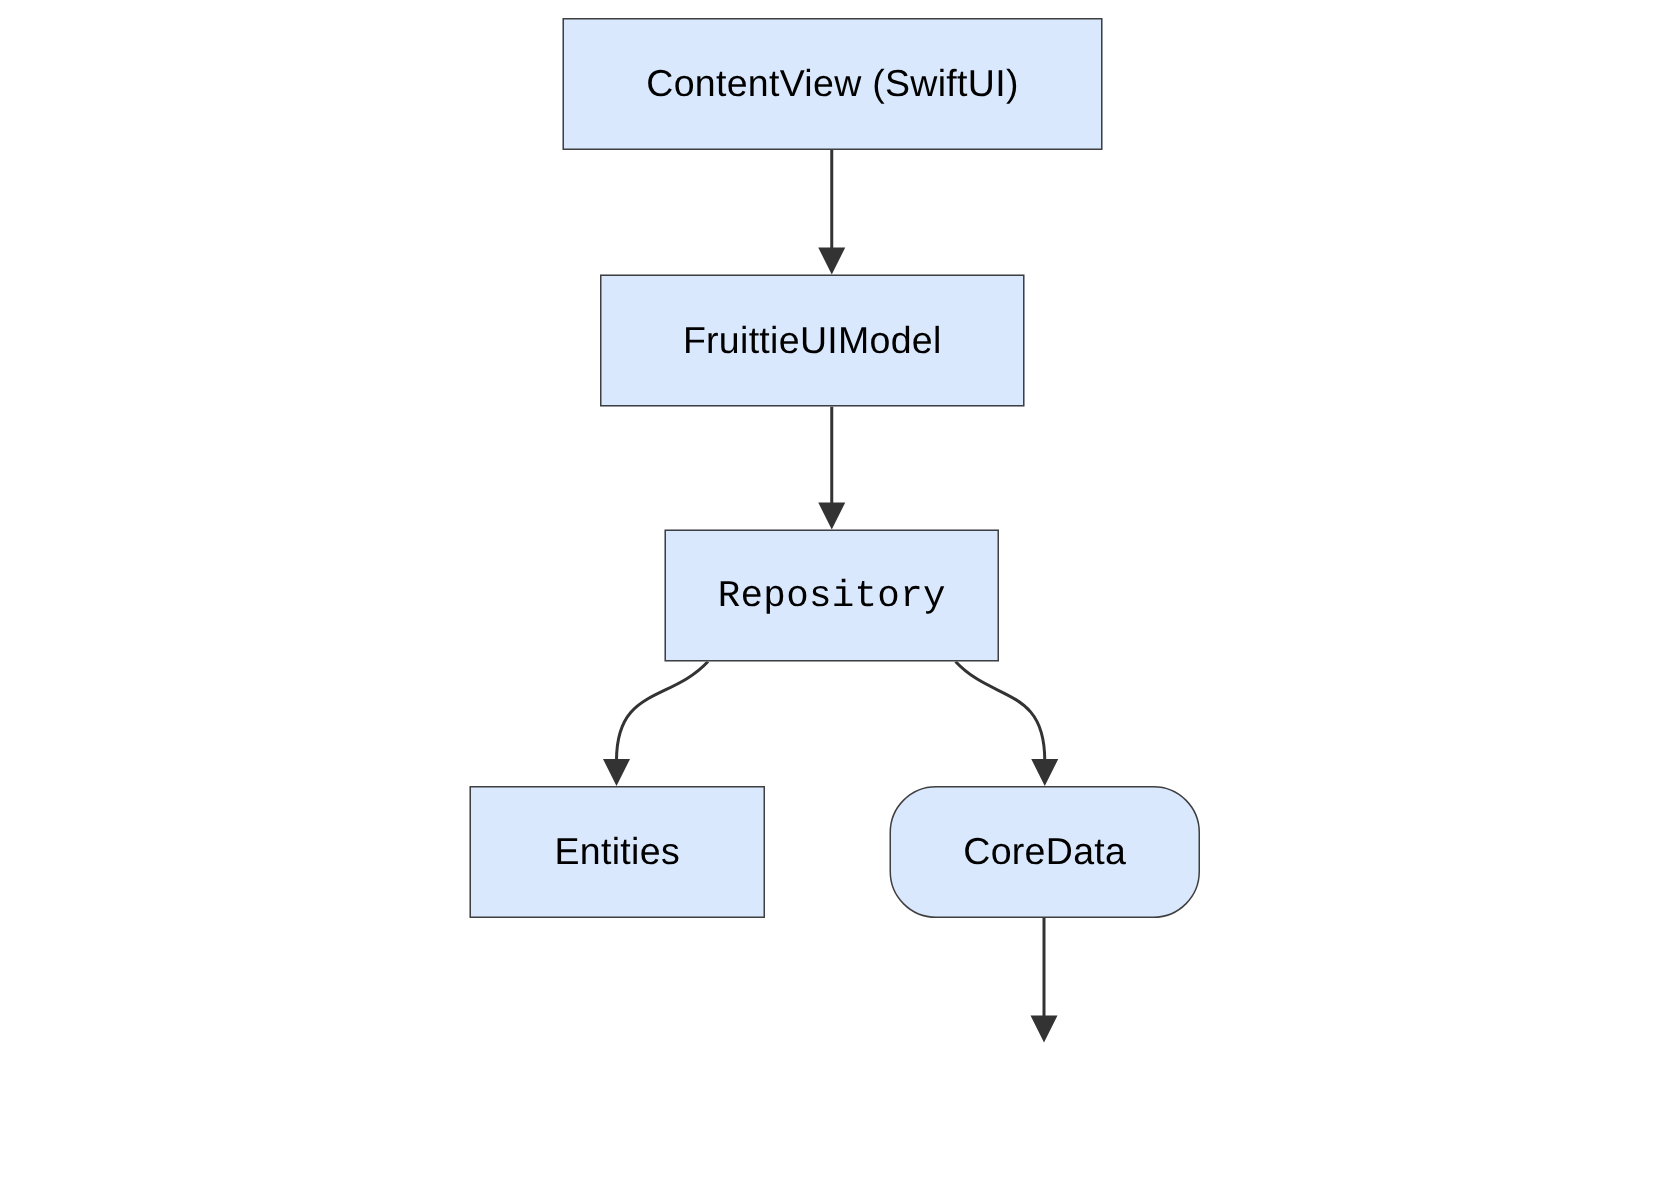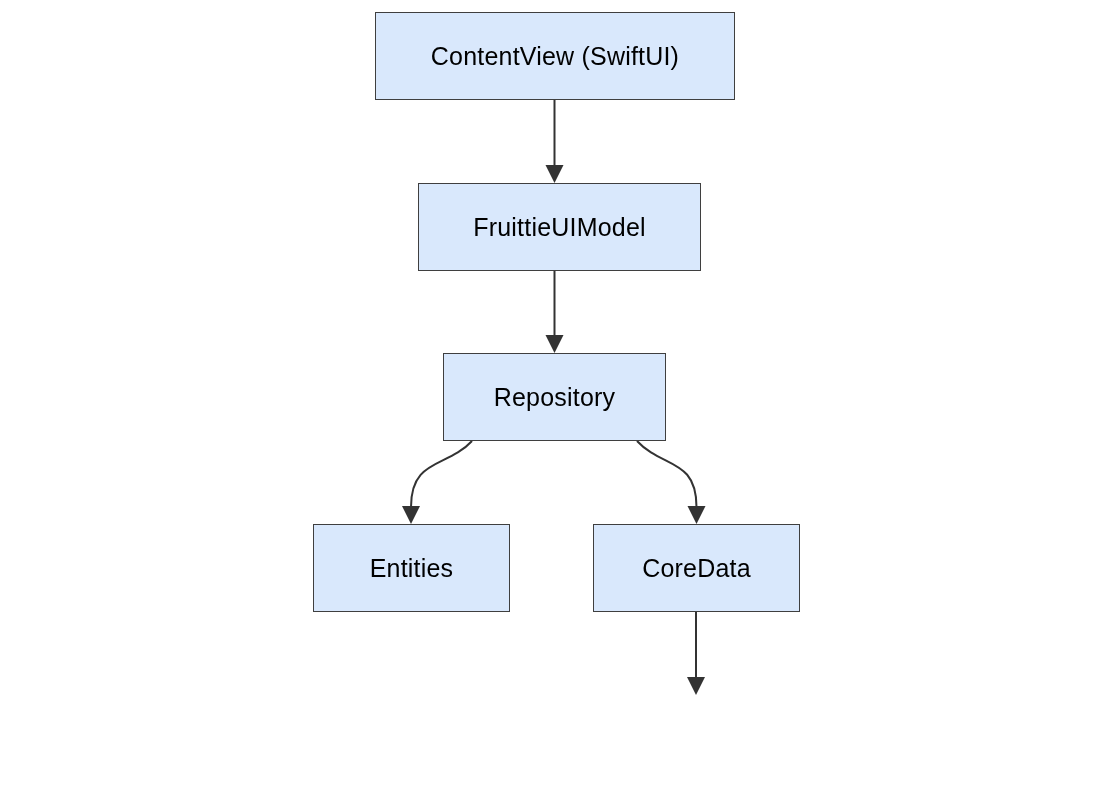--- a/index.html
+++ b/index.html
@@ -77,30 +77,30 @@
     <g>
       <path class="edge-path" d="M696,612 L696,678"></path>
       <polygon class="arrow-head" points="696,695 687,677 705,677"></polygon>
     </g>
   </svg>
 
   <div class="node" style="left:375px; top:12px; width:360px; height:88px;">
     <span class="node-label">ContentView (SwiftUI)</span>
   </div>
 
-  <div class="node" style="left:418px; top:183px; width:283px; height:88px;">
+  <div class="node" style="left:400px; top:183px; width:283px; height:88px;">
     <span class="node-label">FruittieUIModel</span>
   </div>
 
-  <div class="node" style="left:443px; top:353px; width:223px; height:88px;">
+  <div class="node" style="left:443px; top:353px; width:223px; height:88px;font-family:Liberation Mono, monospace;">
     <span class="node-label">Repository</span>
   </div>
 
   <div class="node" style="left:313px; top:524px; width:197px; height:88px;">
     <span class="node-label">Entities</span>
   </div>
 
-  <div class="node" style="left:593px; top:524px; width:207px; height:88px;">
+  <div class="node" style="left:593px; top:524px; width:207px; height:88px;border-radius:31px;">
     <span class="node-label">CoreData</span>
   </div>
 
 
 </div>
 
 </body></html>

